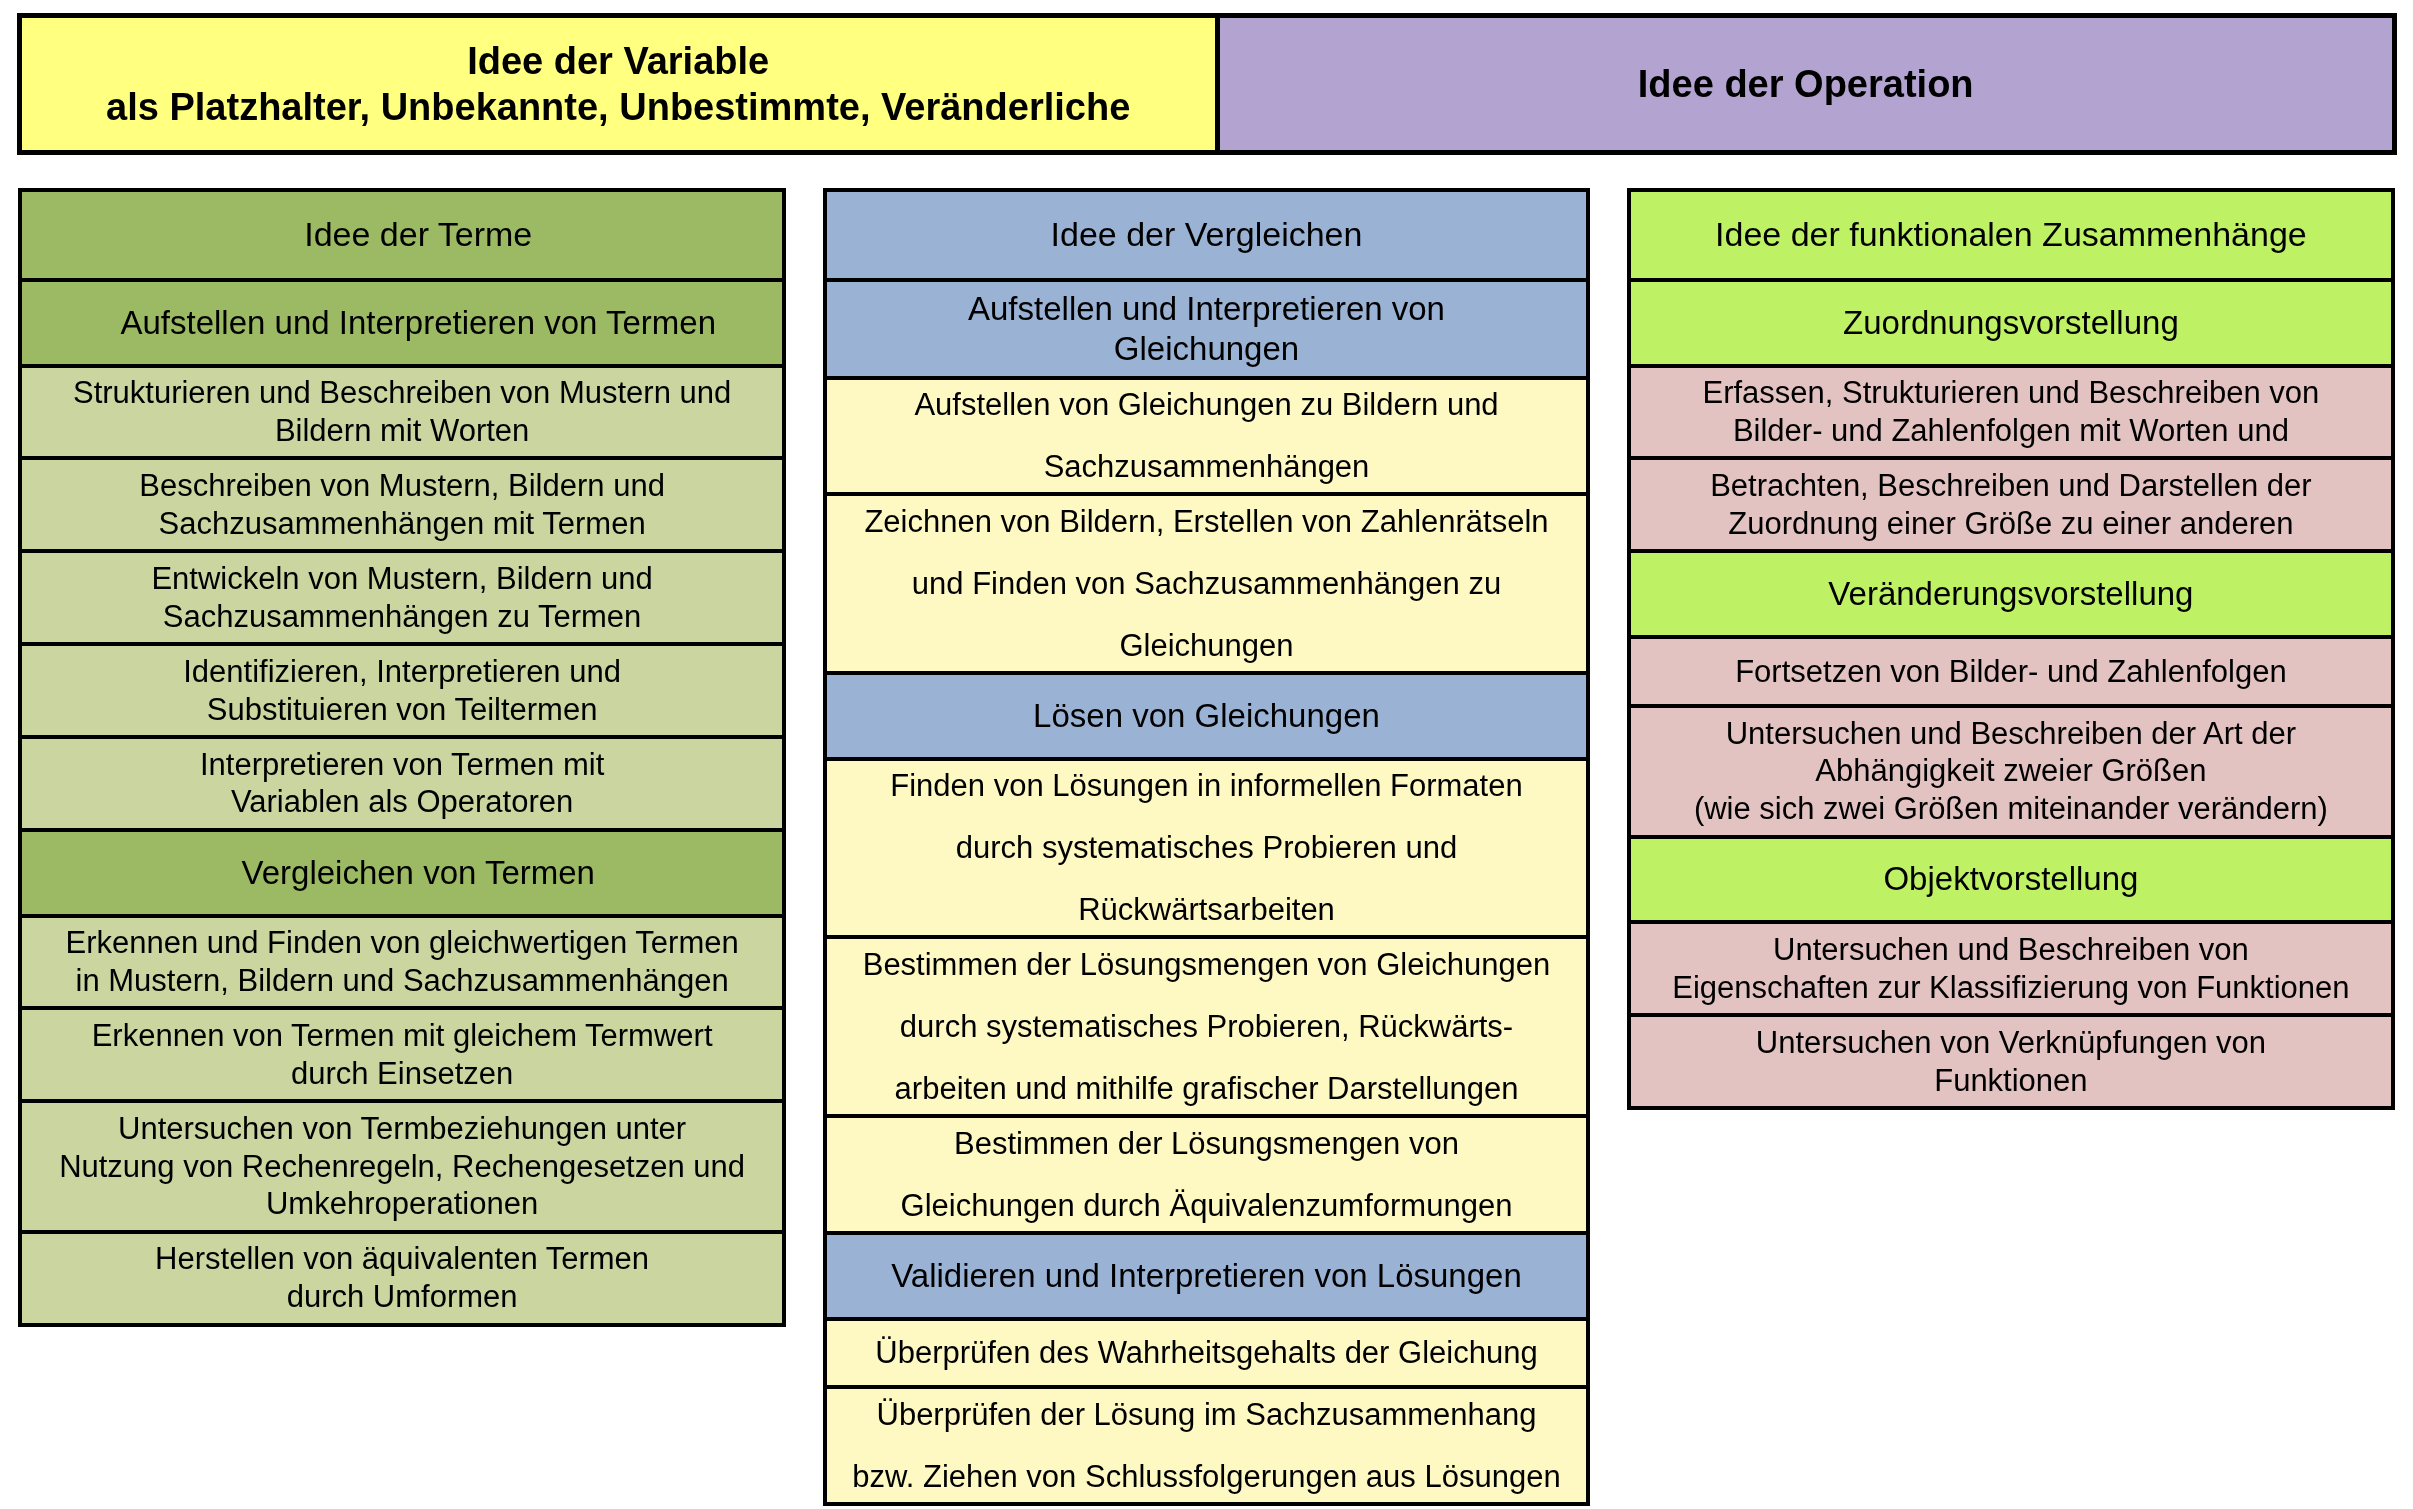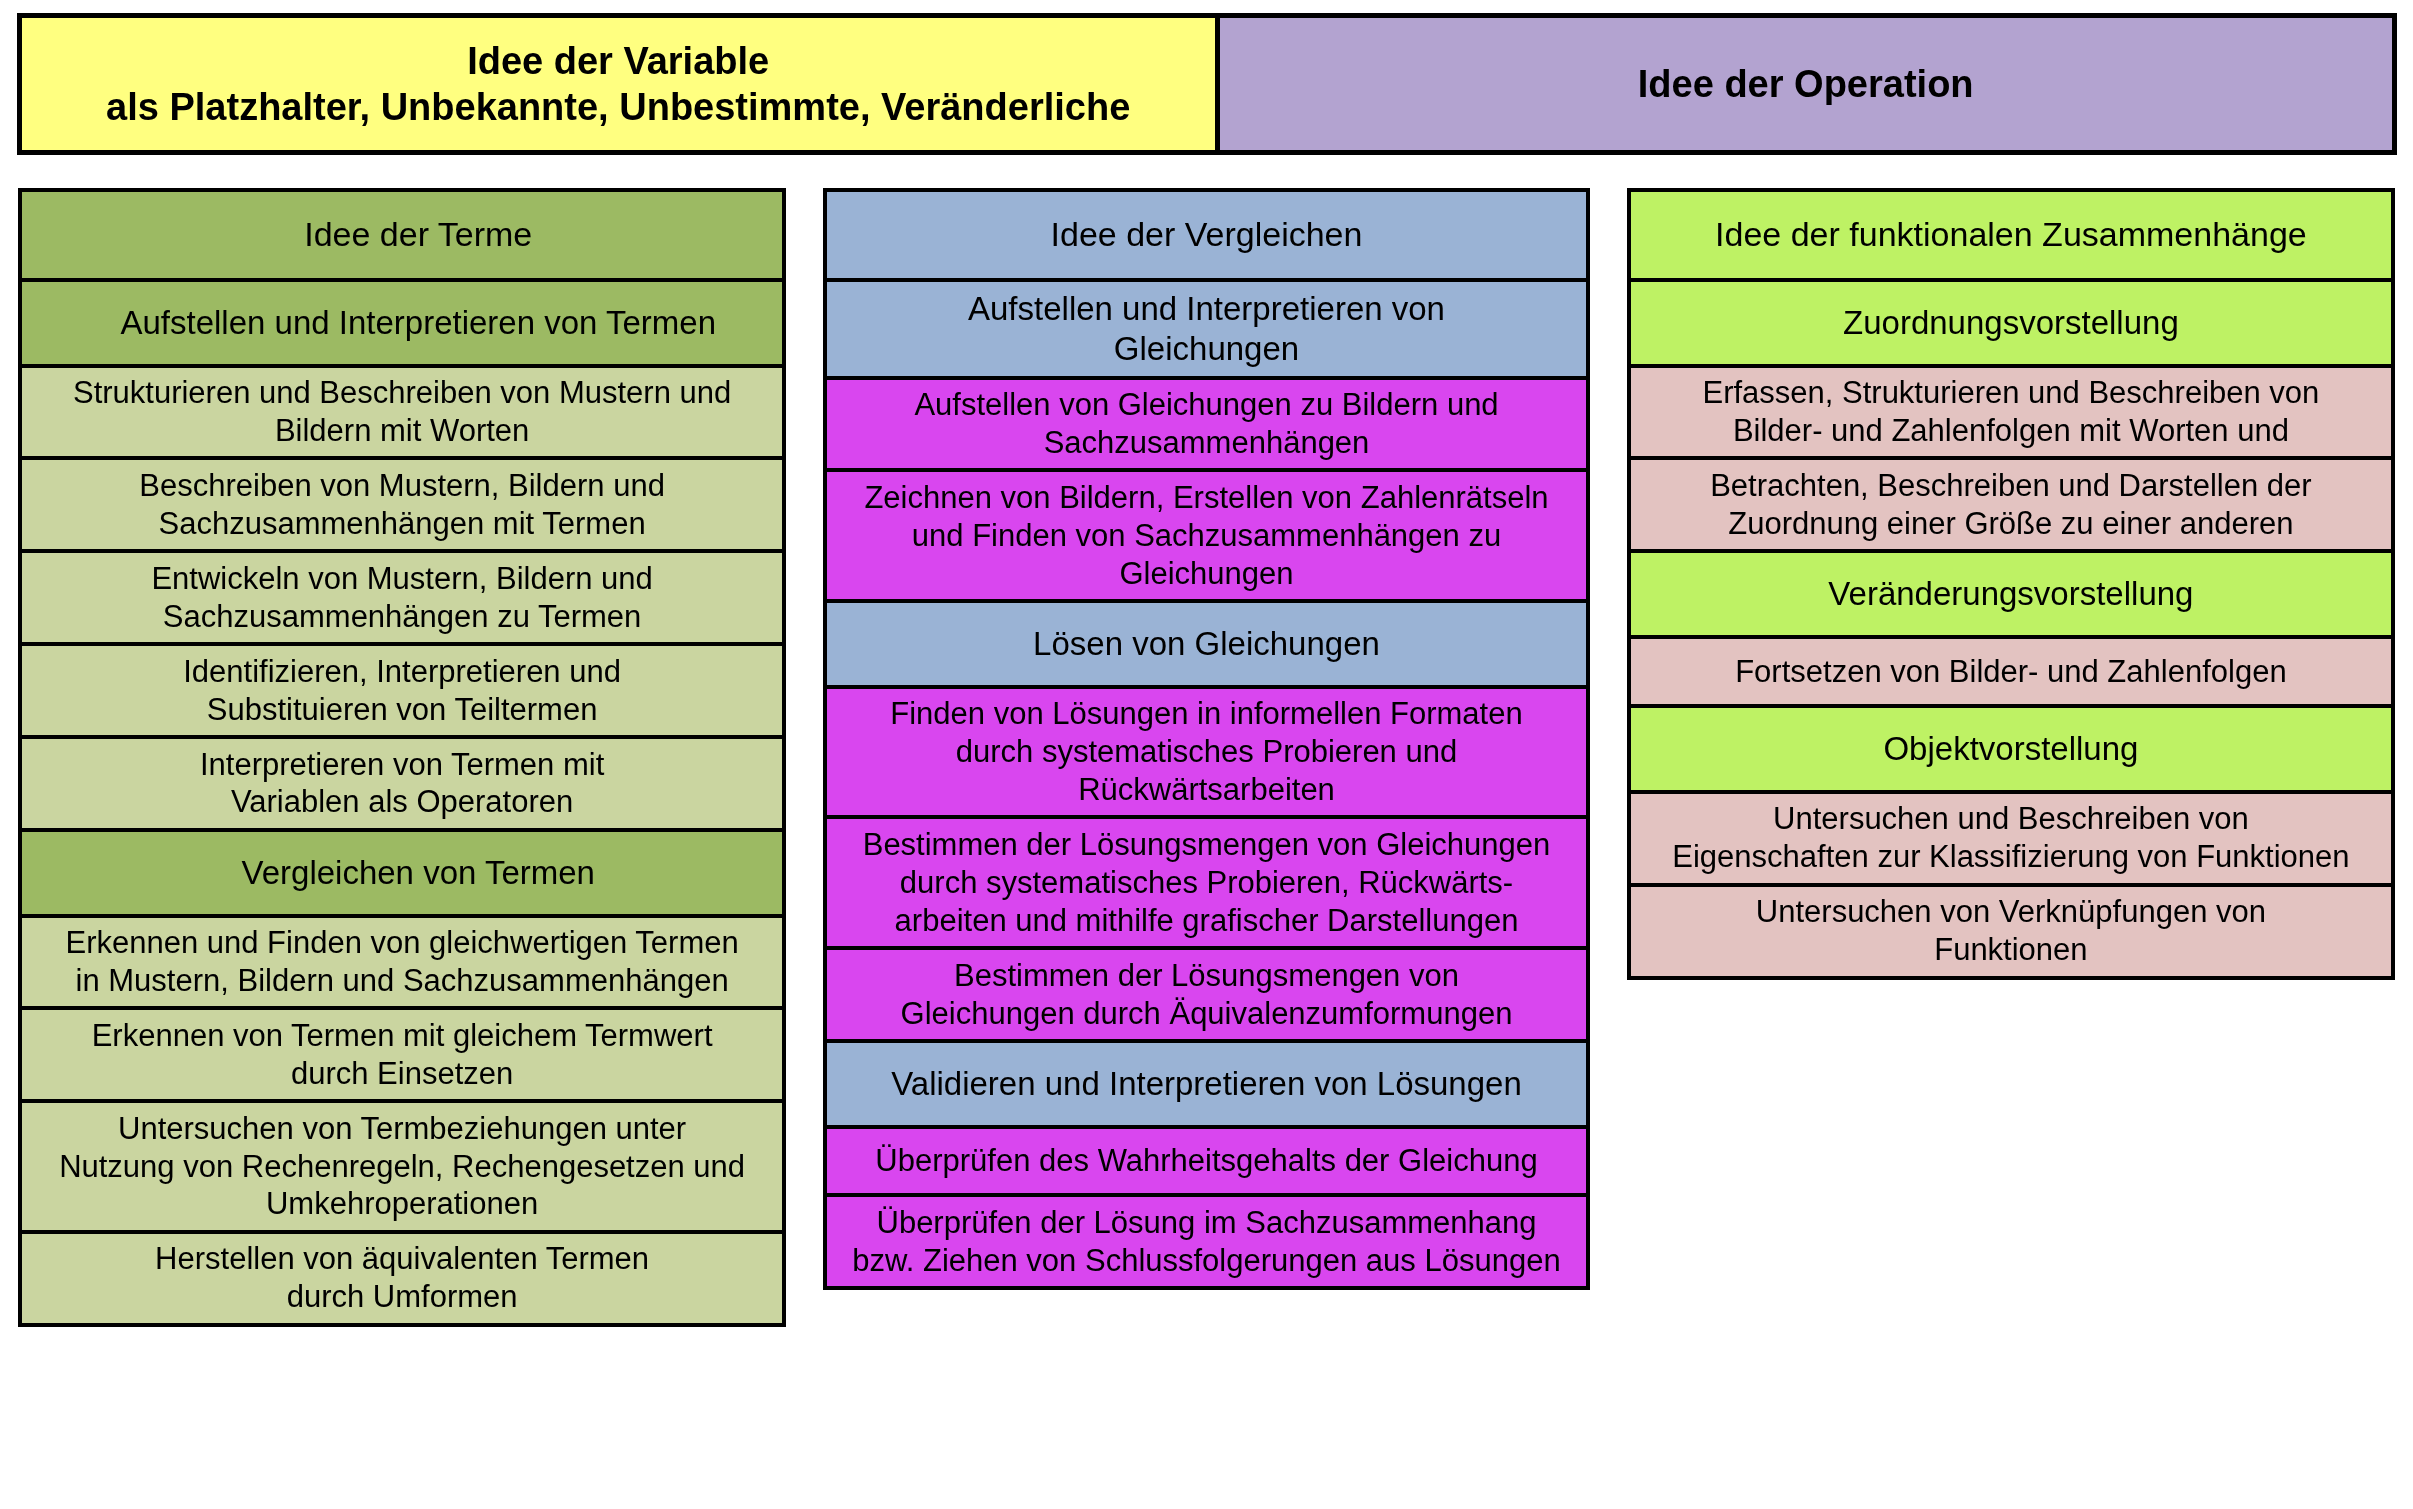--- a/index.html
+++ b/index.html
@@ -98,21 +98,21 @@
     font-size: 33px;
     min-height: 90px;
     margin-top: -4.2px;
   }
 
   
   .col-terme .box.title, .col-terme .box.head { background: #9CBA63; padding-left: 44px; }
   .col-terme .box.sub { background: #CAD5A0; }
   
   .col-gleichungen .box.title, .col-gleichungen .box.head { background: #9AB3D5; }
-  .col-gleichungen .box.sub { background: #d946ef; }
+  .col-gleichungen .box.sub { background: #fef9c3; gap: 24px; }
   
   .col-funktionen .box.title, .col-funktionen .box.head { background: #bef264; }
   .col-funktionen .box.sub { background: #E3C3C1; }
 </style>
 </head>
 <body>
 
 <div id="root">
 
   <div class="header-row">
@@ -235,20 +235,25 @@
           <div class="box sub">
             <span class="line">Betrachten, Beschreiben und Darstellen der</span>
             <span class="line">Zuordnung einer Größe zu einer anderen</span>
           </div>
           <div class="box head">
             <span class="line">Veränderungsvorstellung</span>
           </div>
           <div class="box sub">
             <span class="line">Fortsetzen von Bilder- und Zahlenfolgen</span>
           </div>
+          <div class="box sub">
+            <span class="line">Untersuchen und Beschreiben der Art der</span>
+            <span class="line">Abhängigkeit zweier Größen</span>
+            <span class="line">(wie sich zwei Größen miteinander verändern)</span>
+          </div>
           <div class="box head">
             <span class="line">Objektvorstellung</span>
           </div>
           <div class="box sub">
             <span class="line">Untersuchen und Beschreiben von</span>
             <span class="line">Eigenschaften zur Klassifizierung von Funktionen</span>
           </div>
           <div class="box sub">
             <span class="line">Untersuchen von Verknüpfungen von</span>
             <span class="line">Funktionen</span>

